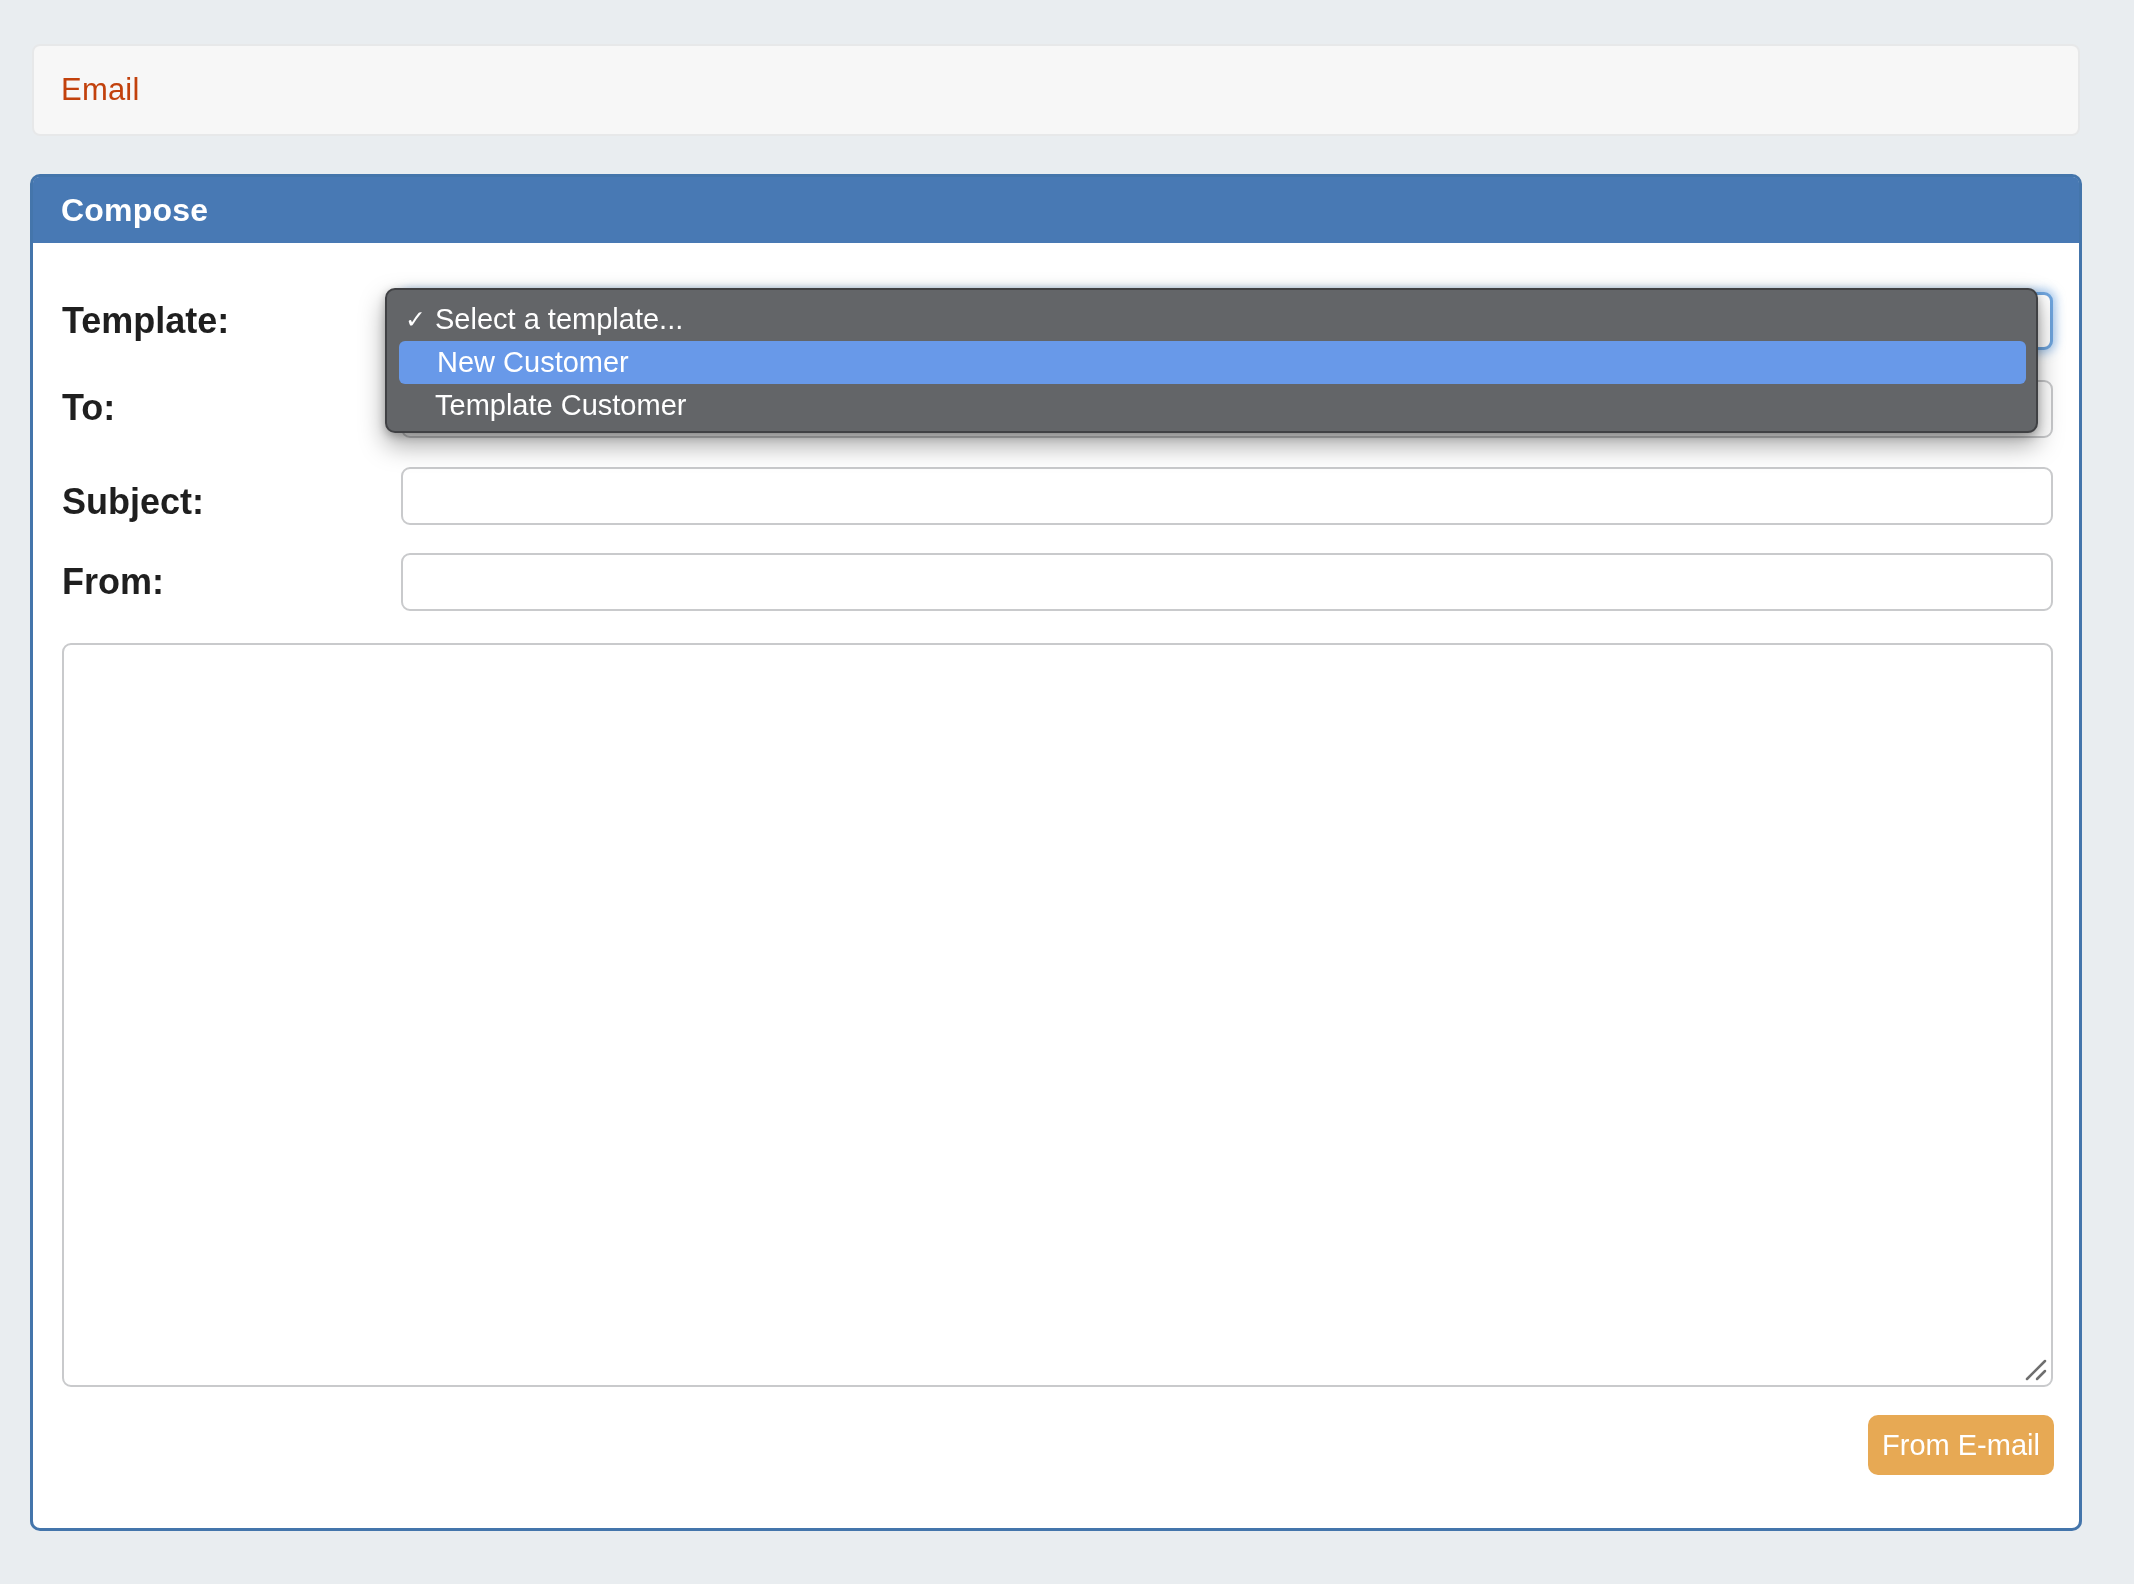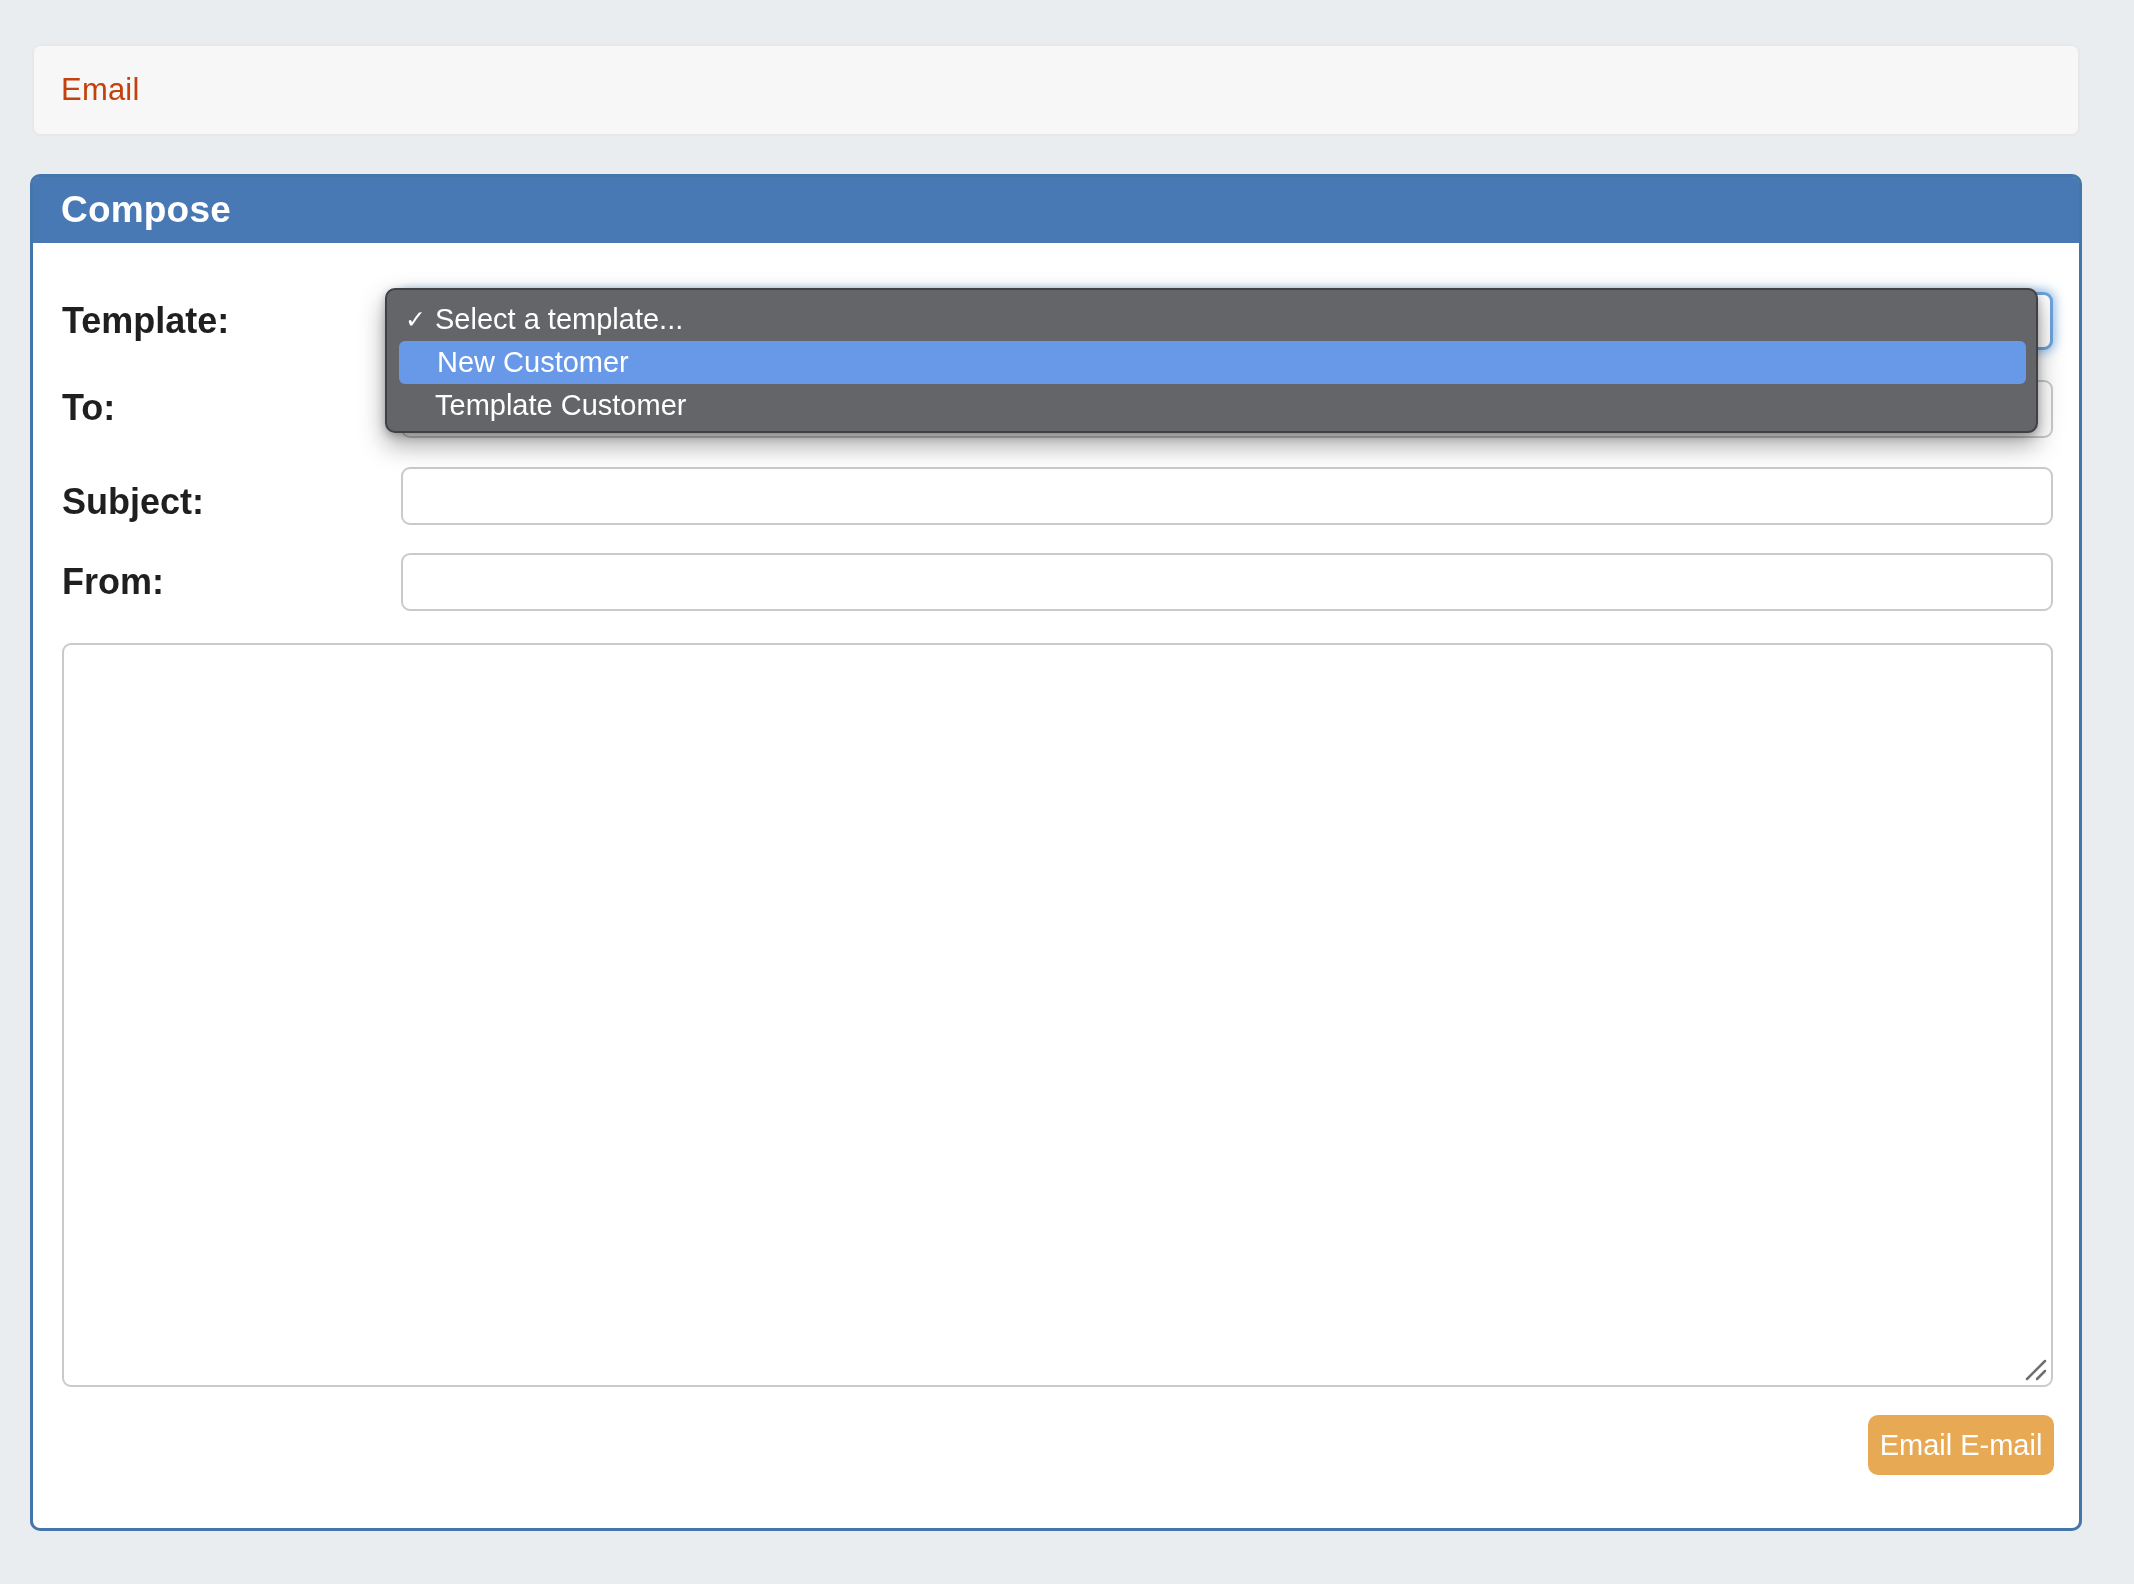--- a/index.html
+++ b/index.html
@@ -48,21 +48,21 @@
     width: 100%; height: 66px;
     box-sizing: border-box;
     background: #4879b4;
     border-radius: 6px 6px 0 0;
     display: flex;
     align-items: center;
     padding-left: 28px;
   }
   .compose-header .title {
     color: #ffffff;
-    font-size: 37px;
+    font-size: 32px;
     font-weight: 700;
     letter-spacing: 0.2px;
   }
 
   
   .form-label {
     position: absolute;
     left: 29px;
     height: 34px;
     line-height: 34px;
@@ -210,21 +210,21 @@
   <input class="text-input input-from" type="text" value="" style="">
 
   <div class="textarea-wrap">
     <textarea class="message-textarea" style=""></textarea>
     <svg class="resize-handle" viewBox="0 0 26 26" width="26" height="26">
       <path d="M5 23 L23 5" stroke="#6f6f6f" stroke-width="2.5" fill="none" stroke-linecap="round"></path>
       <path d="M15 23 L23 15" stroke="#6f6f6f" stroke-width="2.5" fill="none" stroke-linecap="round"></path>
     </svg>
   </div>
 
-  <button class="send-button">Email E-mail</button>
+  <button class="send-button">From E-mail</button>
 
   <div class="dropdown-menu">
     <div class="dropdown-item">
       <span class="check">✓</span>
       <span>Select a template...</span>
     </div>
     <div class="dropdown-item highlighted">
       <span class="check"></span>
       <span>New Customer</span>
     </div>

